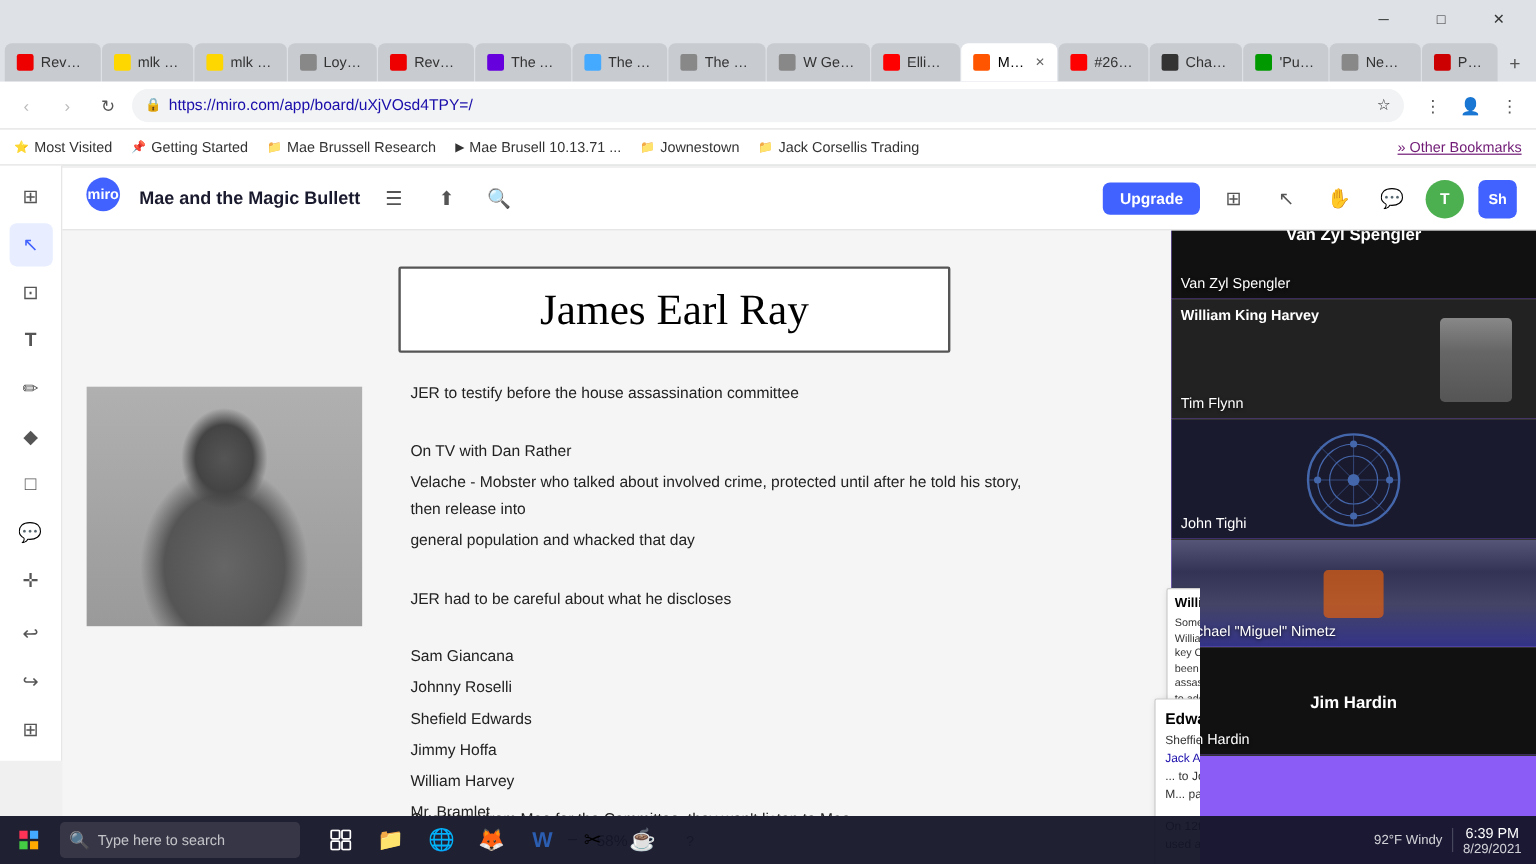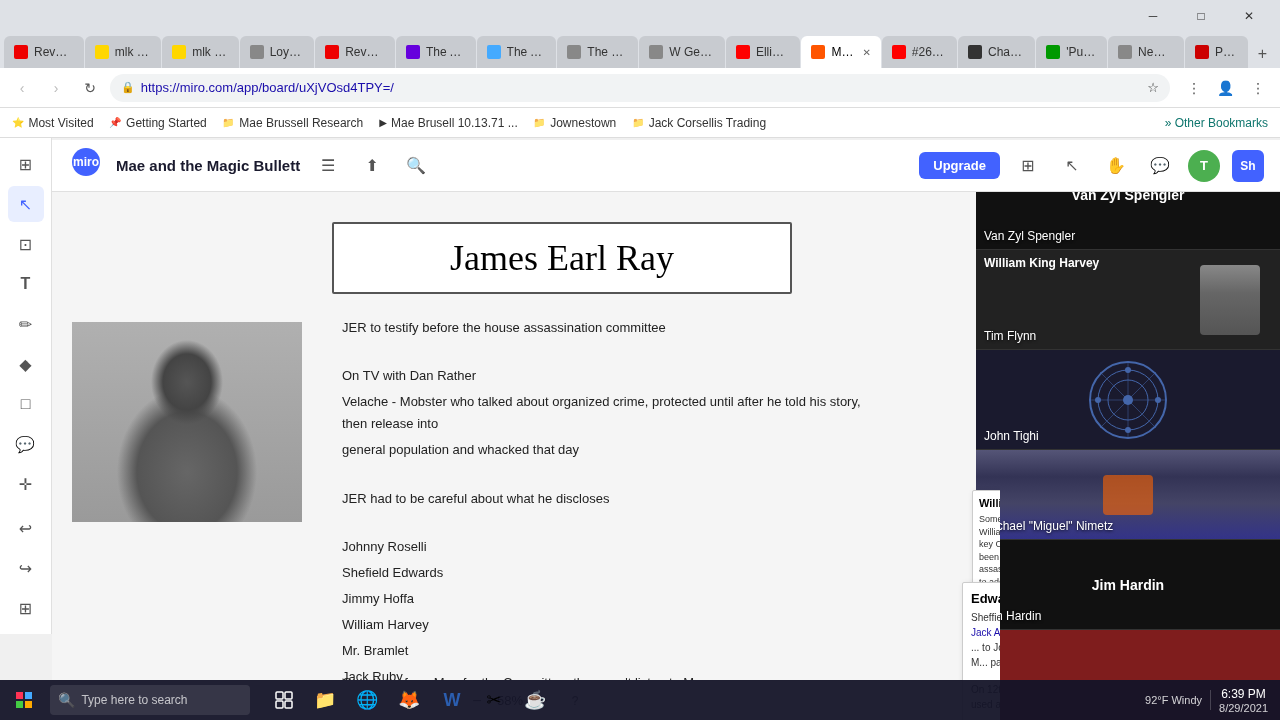--- a/index.html
+++ b/index.html
@@ -18,21 +18,21 @@
     .tab-new { width: 28px; height: 28px; display: flex; align-items: center; justify-content: center; font-size: 16px; color: #555; cursor: pointer; }
     .nav-bar { height: 40px; background: #fff; display: flex; align-items: center; padding: 0 8px; gap: 6px; border-bottom: 1px solid #ddd; }
     .nav-btn { width: 28px; height: 28px; display: flex; align-items: center; justify-content: center; border-radius: 50%; background: transparent; border: none; cursor: pointer; font-size: 14px; color: #555; }
     .nav-btn.disabled { color: #bbb; cursor: default; }
     .address-bar { flex: 1; height: 28px; background: #f1f3f4; border-radius: 14px; display: flex; align-items: center; padding: 0 10px; gap: 6px; font-size: 13px; color: #333; border: 1px solid transparent; }
     .lock-icon { font-size: 11px; color: #666; }
     .address-text { flex: 1; font-size: 13px; color: #1a0dab; }
     .bookmarks-bar { height: 30px; background: #fff; display: flex; align-items: center; padding: 0 8px; gap: 8px; border-bottom: 1px solid #ddd; overflow: hidden; }
     .bookmark-item { display: flex; align-items: center; gap: 4px; font-size: 12px; color: #333; cursor: pointer; padding: 2px 4px; border-radius: 3px; white-space: nowrap; }
     .bookmark-icon { font-size: 10px; }
-    .other-bookmarks { margin-left: auto; font-size: 12px; color: #0f766e; cursor: pointer; padding: 2px 4px; border-radius: 3px; }
+    .other-bookmarks { margin-left: auto; font-size: 12px; color: #701a75; cursor: pointer; padding: 2px 4px; border-radius: 3px; text-decoration: underline; }
 
     
     .left-sidebar { width: 52px; background: #fff; border-right: 1px solid #e0e0e0; display: flex; flex-direction: column; align-items: center; padding: 8px 0; gap: 4px; z-index: 10; }
     .sidebar-logo { width: 36px; height: 36px; display: flex; align-items: center; justify-content: center; margin-bottom: 8px; }
     .logo-shape { width: 28px; height: 28px; background: #4262ff; border-radius: 50%; display: flex; align-items: center; justify-content: center; color: white; font-weight: bold; font-size: 12px; }
     .sidebar-tool { width: 36px; height: 36px; display: flex; align-items: center; justify-content: center; border-radius: 6px; cursor: pointer; color: #555; font-size: 16px; }
     .sidebar-tool.active { background: #e8eeff; color: #4262ff; }
 
     
     .app-topbar { height: 52px; background: #fff; border-bottom: 1px solid #e0e0e0; display: flex; align-items: center; padding: 0 16px; gap: 12px; position: absolute; top: 140px; left: 52px; right: 0; z-index: 5; }
@@ -55,21 +55,21 @@
       radial-gradient(ellipse 60px 70px at 115px 60px, #555 0%, #444 40%, transparent 60%),
       radial-gradient(ellipse 100px 120px at 115px 150px, #666 0%, #555 50%, transparent 70%),
       linear-gradient(180deg, #b0b0b0 0%, #9a9a9a 100%); }
 
     .jer-notes { position: absolute; top: 125px; left: 290px; width: 520px; font-size: 13px; color: #222; line-height: 1.7; }
     .jer-notes p { margin-bottom: 4px; }
 
     .questions-note { position: absolute; bottom: 30px; left: 290px; font-size: 13px; color: #222; }
 
     
-    .right-panel { width: 304px; position: absolute; top: 140px; right: 0; bottom: 0; background: #7f1d1d; display: flex; flex-direction: column; overflow: hidden; }
+    .right-panel { width: 304px; position: absolute; top: 140px; right: 0; bottom: 0; background: #8b5cf6; display: flex; flex-direction: column; overflow: hidden; }
     .participant-card { position: relative; border-bottom: 1px solid #333; overflow: hidden; }
     .participant-card.large { height: 110px; }
     .participant-card.medium { height: 100px; }
     .participant-video { width: 100%; height: 100%; background: #2a2a2a; display: flex; align-items: center; justify-content: center; }
     .participant-name-overlay { position: absolute; bottom: 6px; left: 8px; color: white; font-size: 12px; font-weight: 500; text-shadow: 0 1px 3px rgba(0,0,0,0.8); }
 
     
     .wkh-card { position: absolute; top: 298px; left: 920px; width: 140px; background: white; border: 1px solid #ccc; font-size: 10px; padding: 6px; box-shadow: 2px 2px 6px rgba(0,0,0,0.15); z-index: 20; border-radius: 2px; }
 
     
@@ -263,25 +263,26 @@
   </div>
 
   <div class="jer-photo">
     <div class="photo-silhouette"></div>
   </div>
 
   <div class="jer-notes">
     <p>JER to testify before the house assassination committee</p>
     <br>
     <p>On TV with Dan Rather</p>
-    <p>Velache - Mobster who talked about organized crime, protected until after he told his story, then release into</p>
+    <p>Velache - Mobster who talked about involved crime, protected until after he told his story, then release into</p>
     <p>general population and whacked that day</p>
     <br>
     <p>JER had to be careful about what he discloses</p>
     <br>
+    <p>Sam Giancana</p>
     <p>Johnny Roselli</p>
     <p>Shefield Edwards</p>
     <p>Jimmy Hoffa</p>
     <p>William Harvey</p>
     <p>Mr. Bramlet</p>
     <p>Jack Ruby</p>
     <p>LHO</p>
     <br>
     
     

